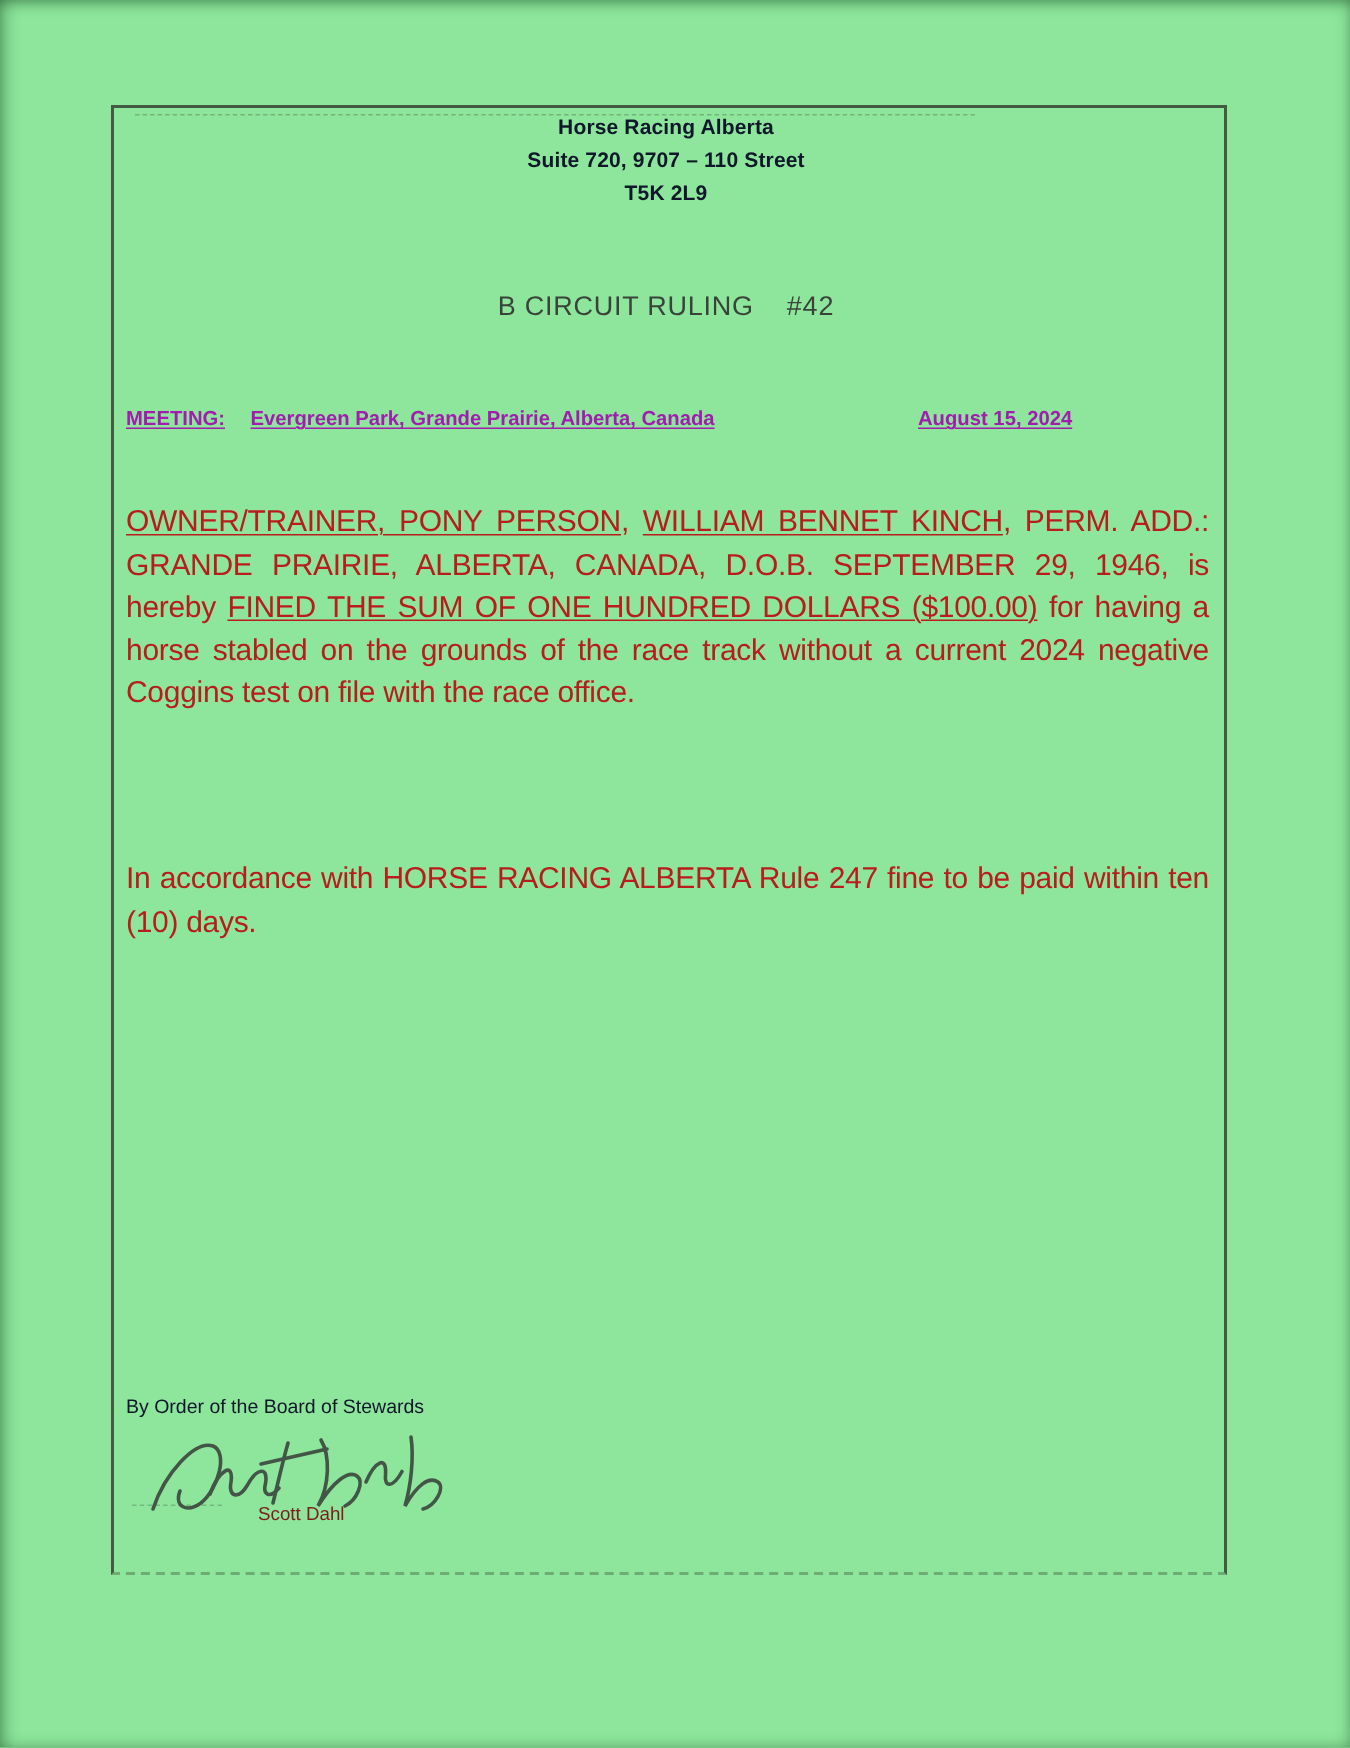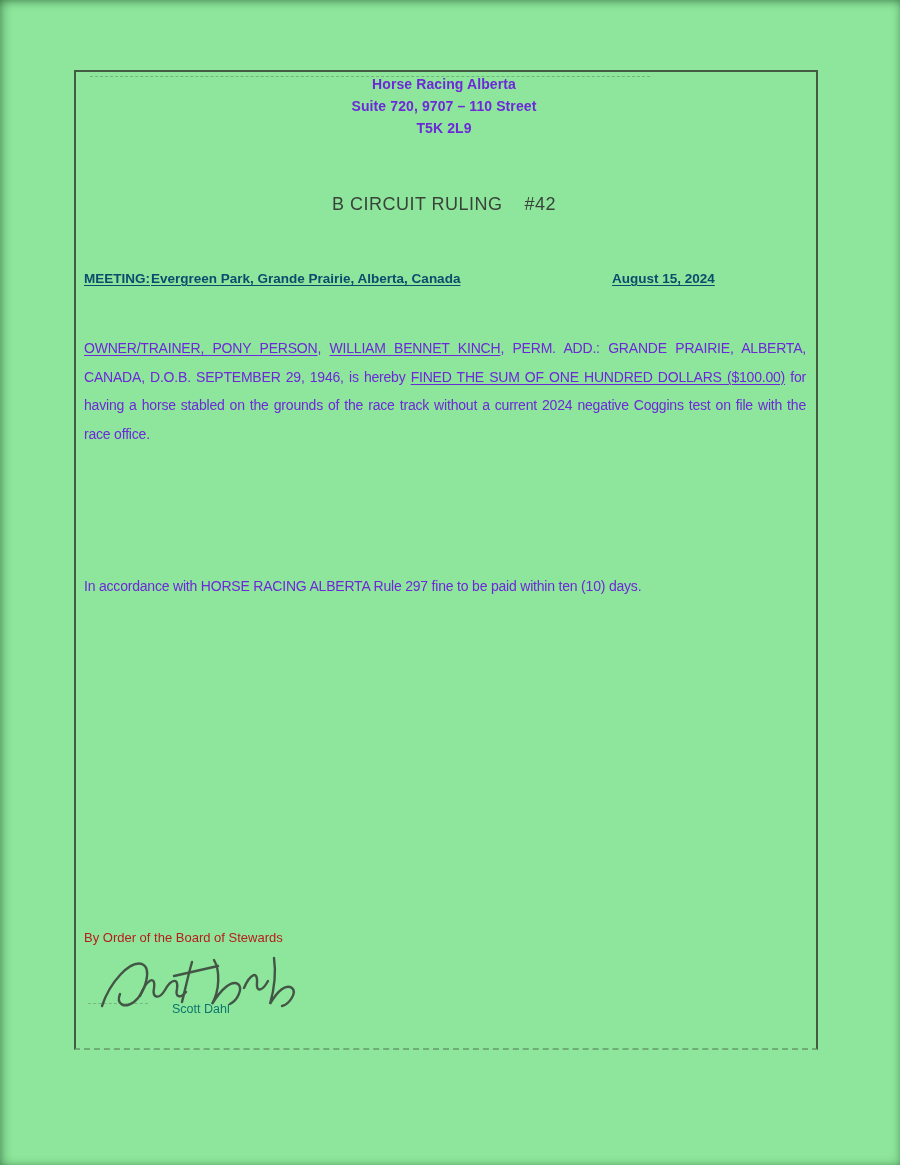--- a/index.html
+++ b/index.html
@@ -41,57 +41,57 @@
   }
   .scanline-bottom-left {
     position: absolute; left: 88px; top: 1003px; width: 60px; height: 0;
     border-top: 1.5px dashed rgba(55, 66, 52, 0.28);
   }
   .letterhead {
     position: absolute; left: 74px; top: 73px; width: 740px;
     text-align: center;
     font-size: 14px; font-weight: bold; line-height: 22px;
     letter-spacing: 0.1px;
-    color: #6d28d9;
+    color: #0f172a;
   }
   .doc-title {
     position: absolute; left: 74px; top: 194px; width: 740px;
     text-align: center;
     font-size: 18px; font-weight: normal;
     color: #39433a;
     letter-spacing: 0.5px;
     white-space: nowrap;
   }
   .doc-title .title-number { margin-left: 22px; }
   .meeting-row {
     position: absolute; left: 0; top: 271px; width: 900px; height: 22px;
-    font-size: 13.5px; font-weight: bold; color: #0c4a6e;
+    font-size: 13.5px; font-weight: bold; color: #a21caf;
   }
   .meeting-row .meeting-label   { position: absolute; left: 84px; }
-  .meeting-row .meeting-location{ position: absolute; left: 151px; }
+  .meeting-row .meeting-location{ position: absolute; left: 167px; }
   .meeting-row .meeting-date    { position: absolute; left: 612px; }
   .u { text-decoration: underline; text-decoration-thickness: 1.4px; text-underline-offset: 2px; }
   .para {
     position: absolute; left: 84px; width: 722px; margin: 0;
-    font-size: 14px; line-height: 28.5px; letter-spacing: -0.2px;
-    text-align: justify; color: #6d28d9;
+    font-size: 20px; line-height: 28.5px; letter-spacing: -0.2px;
+    text-align: justify; color: #b91c1c;
   }
   .para-1 { top: 334px; }
   .para-2 { top: 492px; }
   .para-3 { top: 572px; }
   .footer-note {
     position: absolute; left: 84px; top: 930px;
-    font-size: 13px; color: #b91c1c;
+    font-size: 13px; color: #0f172a;
   }
   .signature-block { position: absolute; }
   .signature-left  { left: 96px;  top: 948px; width: 250px; }
   .signature-right { left: 596px; top: 942px; width: 210px; }
   .signature-svg { display: block; }
   .signature-name {
-    font-size: 12.5px; color: #0f766e; white-space: nowrap;
+    font-size: 12.5px; color: #7f1d1d; white-space: nowrap;
   }
   .signature-left  .signature-name { position: absolute; left: 76px;  top: 54px; }
   .signature-right .signature-name { position: absolute; left: 52px;  top: 64px; }
 </style>
 </head>
 <body>
 
 <div class="page">
 
   <div class="border-box"></div>
@@ -110,21 +110,21 @@
 
   <div class="meeting-row">
     <span class="meeting-label u">MEETING:</span>
     <span class="meeting-location u">Evergreen Park, Grande Prairie, Alberta, Canada</span>
     <span class="meeting-date u">August 15, 2024</span>
   </div>
 
   <p class="para para-1"><span class="u">OWNER/TRAINER, PONY PERSON</span><span>, </span><span class="u">WILLIAM BENNET KINCH</span><span>, PERM. ADD.:  GRANDE PRAIRIE, ALBERTA, CANADA, D.O.B. SEPTEMBER 29, 1946, is hereby </span><span class="u">FINED THE SUM OF ONE HUNDRED DOLLARS ($100.00)</span><span> for having a horse stabled on the grounds of the race track without a current 2024 negative Coggins test on file with the race office.</span></p>
 
 
-  <p class="para para-3">In accordance with HORSE RACING ALBERTA Rule 297 fine to be paid within ten (10) days.</p>
+  <p class="para para-3">In accordance with HORSE RACING ALBERTA Rule 247 fine to be paid within ten (10) days.</p>
 
   <div class="footer-note">By Order of the Board of Stewards</div>
 
   <div class="signature-block signature-left">
     <svg class="signature-svg" width="240" height="70" viewBox="0 0 240 70" fill="none" xmlns="http://www.w3.org/2000/svg">
       <g stroke="#3c463d" stroke-width="2.4" stroke-linecap="round" fill="none" opacity="0.9">
         <path d="M6 58 C 14 34, 34 12, 46 16 C 56 20, 50 44, 38 54 C 28 61, 20 56, 24 46"></path>
         <path d="M44 48 c 6 -16, 16 -22, 14 -8 c -2 10, 5 12, 11 2 c 6 -11, 14 -13, 12 -1 c -2 8, 3 10, 9 3"></path>
         <path d="M96 14 c -4 14, -7 28, -10 40"></path>
         <path d="M78 28 l 44 -10"></path>

